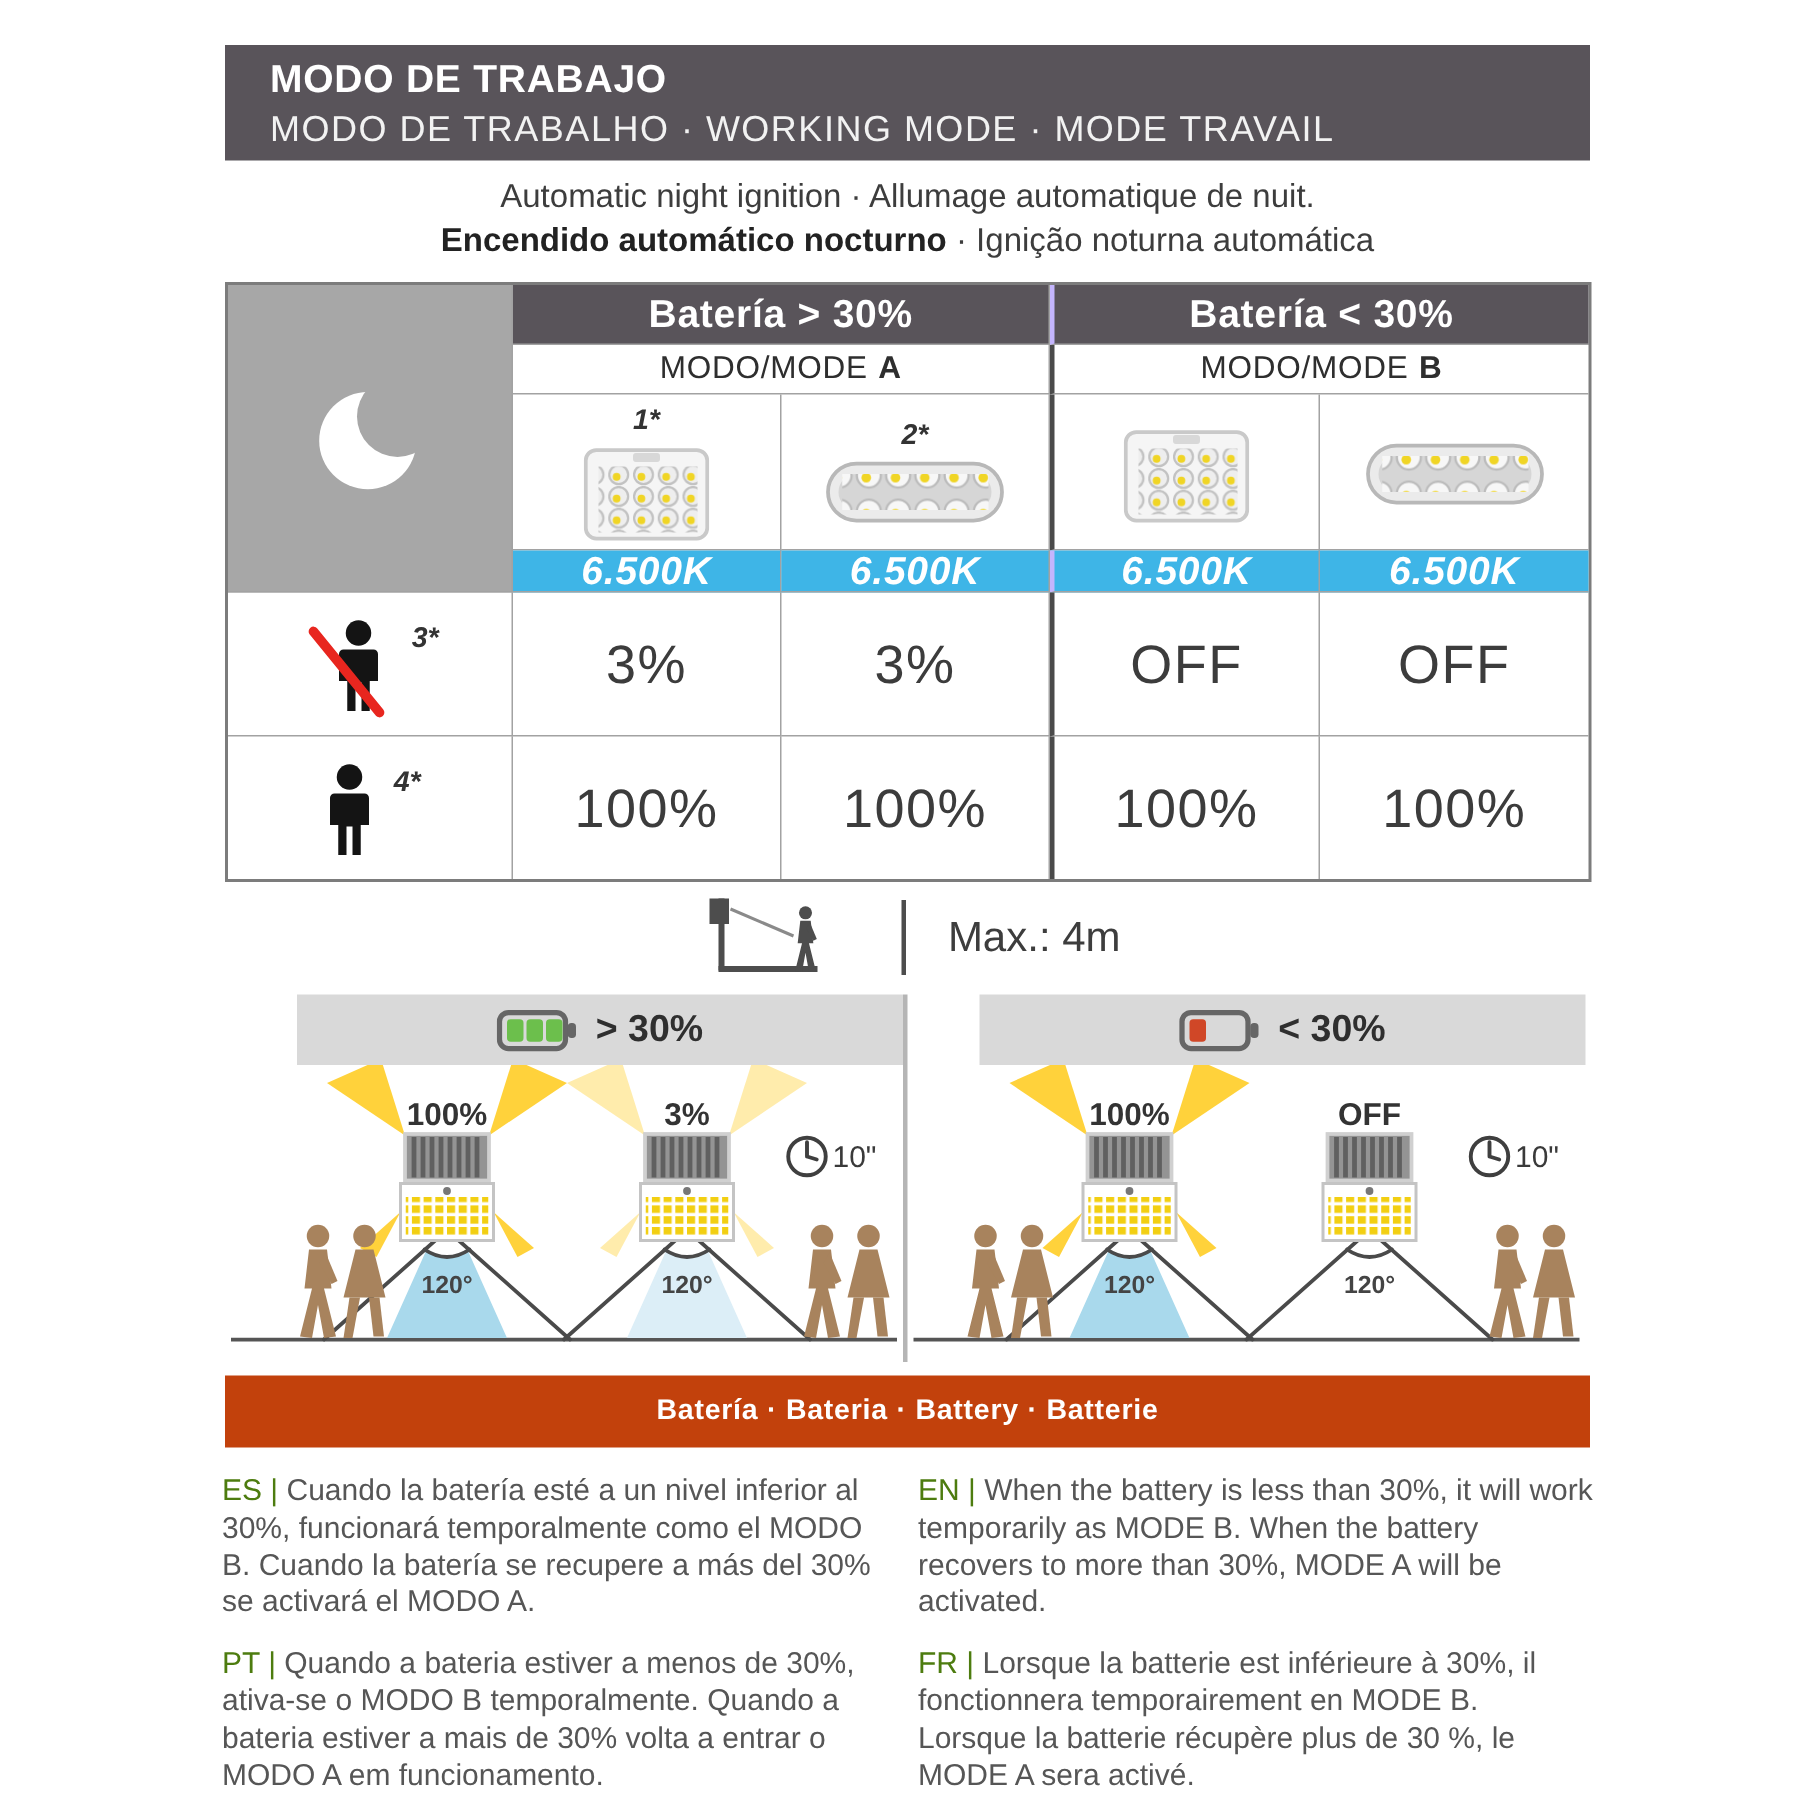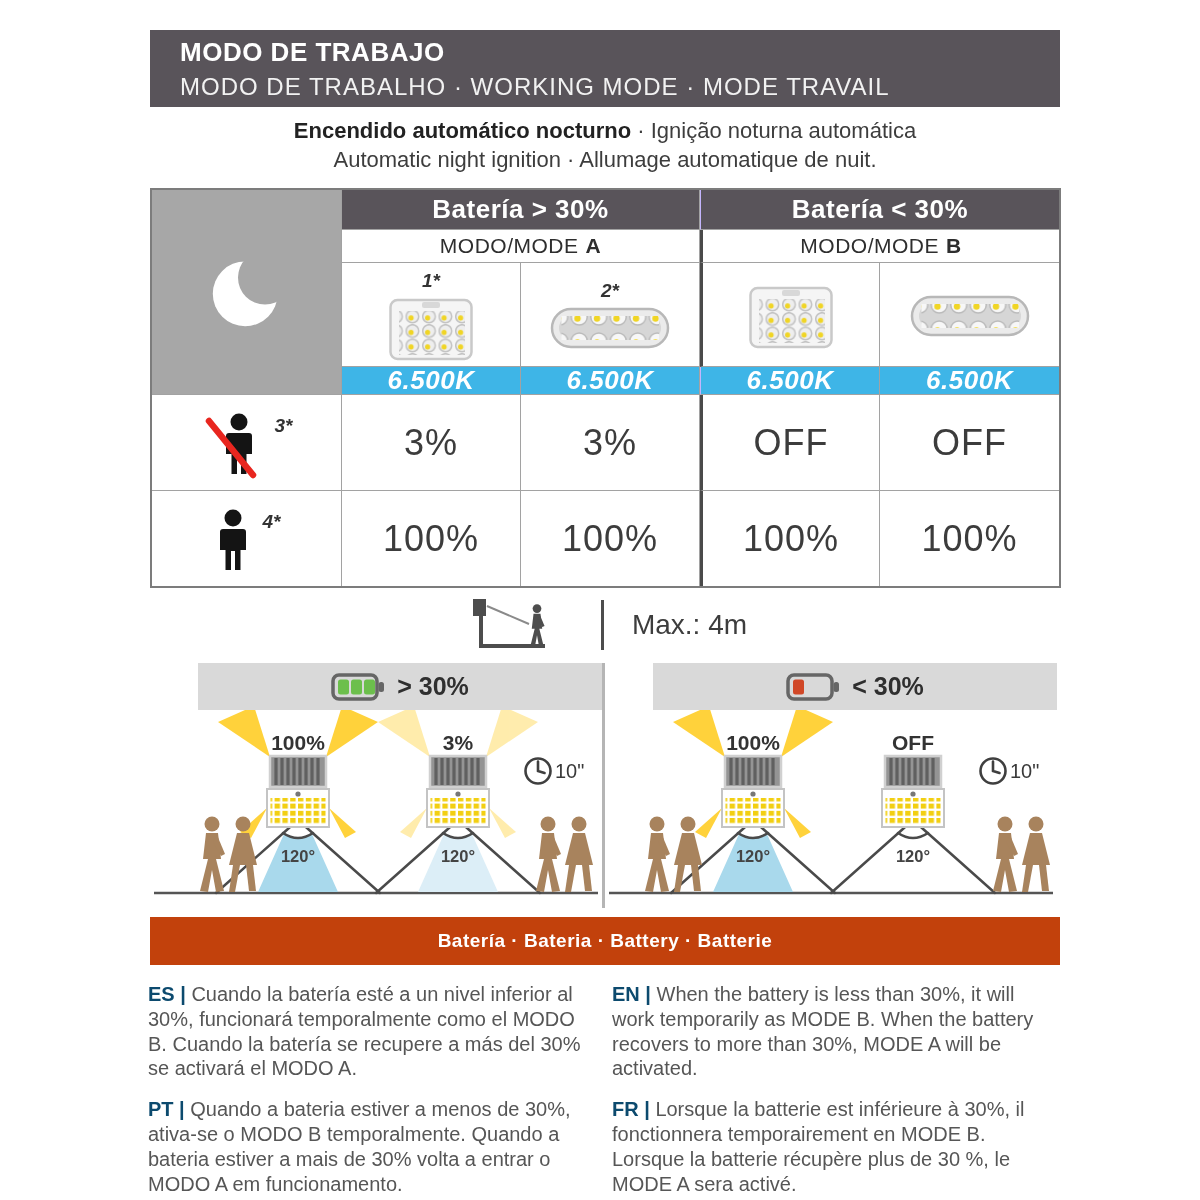--- a/index.html
+++ b/index.html
@@ -26,21 +26,21 @@
               grid-template-rows:40px 33px 104px 28px 96px 95px;
               border:2px solid #7c7c7c;background:#fff;}
   .cell{border-right:1px solid #a2a2a2;border-bottom:1px solid #a2a2a2;
         box-sizing:border-box;display:flex;align-items:center;justify-content:center;}
   .c-last{border-right:none;}
   .r-last{border-bottom:none;}
   .moon-cell{grid-column:1;grid-row:1/5;background:#a7a7a7;}
   .bat-header{background:#59545a;color:#fff;font-weight:700;font-size:26px;letter-spacing:.5px;}
   .a-span{grid-column:2/4;}
   .b-span{grid-column:4/6;}
-  .div-white{border-left:1px solid #c4b5fd;}
+  .div-white{border-left:3px solid #c4b5fd;}
   .div-dark{border-left:3px solid #4a4a4a;}
   .mode-row{font-size:21px;color:#2e2e2e;letter-spacing:.5px;text-align:center;}
   .mode-row b{font-weight:700;margin-left:7px;}
   .led-cell{flex-direction:column;gap:3px;padding-top:2px;}
   .ref-label{font-style:italic;font-weight:600;font-size:19px;color:#333;}
   .cyan{background:#3eb5e7;color:#fff;font-style:italic;font-weight:700;
         font-size:26px;letter-spacing:.5px;}
   .icon-cell{gap:10px;align-items:flex-start;padding-top:16px;}
   .icon-cell .ref-label{margin-top:4px;}
   .value-cell{font-size:36px;font-weight:400;color:#3c3c3c;letter-spacing:1px;}
@@ -62,21 +62,21 @@
 
   
   .battery-bar{position:absolute;left:150px;top:917px;width:910px;height:48px;
                background:#c2410c;color:#fff;display:flex;align-items:center;
                justify-content:center;font-size:19px;font-weight:700;letter-spacing:.5px;}
 
   
   .notes{position:absolute;left:148px;top:982px;width:914px;display:grid;
          grid-template-columns:1fr 1fr;column-gap:14px;row-gap:16px;
          font-size:20px;line-height:1.24;color:#565656;}
-  .note b{color:#0c4a6e;font-weight:700;}
+  .note b{color:#4d7c0f;font-weight:400;}
 
   .dim{opacity:.42;}
 </style>
 </head>
 <body>
 
 <div class="page">
 
   <svg width="0" height="0" style="position:absolute" aria-hidden="true">
     <defs>
@@ -147,22 +147,22 @@
       </g>
     </defs>
   </svg>
 
   <header class="title-bar">
     <div class="title-main">MODO DE TRABAJO</div>
     <div class="title-sub">MODO DE TRABALHO · WORKING MODE · MODE TRAVAIL</div>
   </header>
 
   <div class="intro">
+    <div>Automatic night ignition · Allumage automatique de nuit.</div>
     <div><b>Encendido automático nocturno</b><span> · Ignição noturna automática</span></div>
-    <div>Automatic night ignition · Allumage automatique de nuit.</div>
   </div>
 
   <div class="mode-table">
 
     <div class="cell moon-cell">
       <svg width="90" height="90" viewBox="0 0 100 100">
         <circle cx="48" cy="52" r="36" fill="#ffffff" mask="url(#mooncut)"></circle>
       </svg>
     </div>
 

